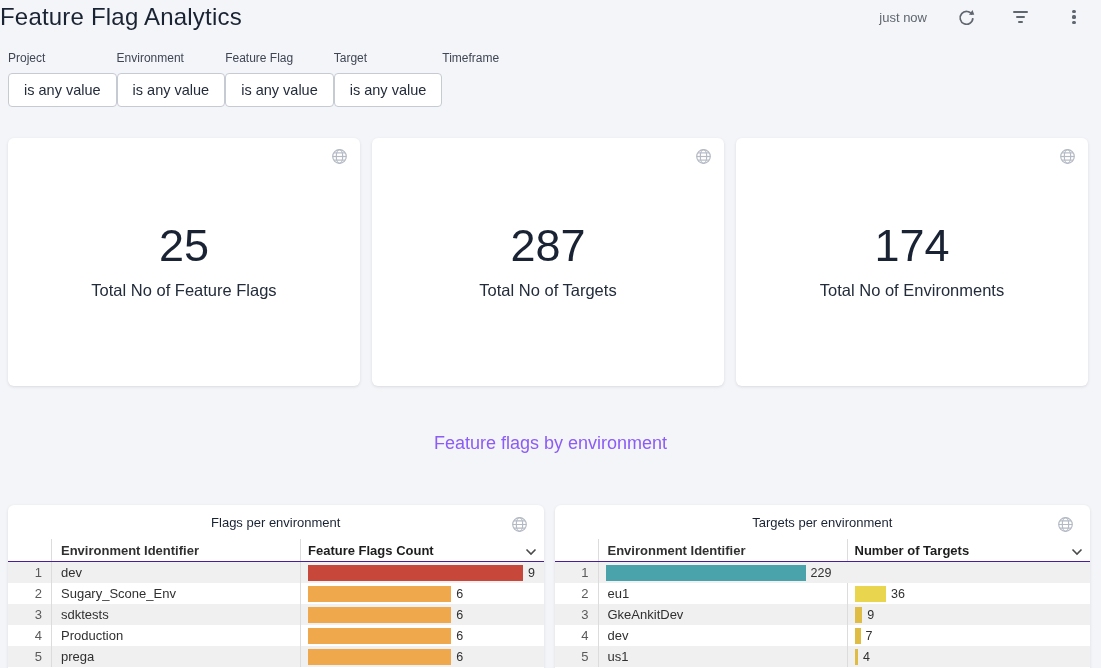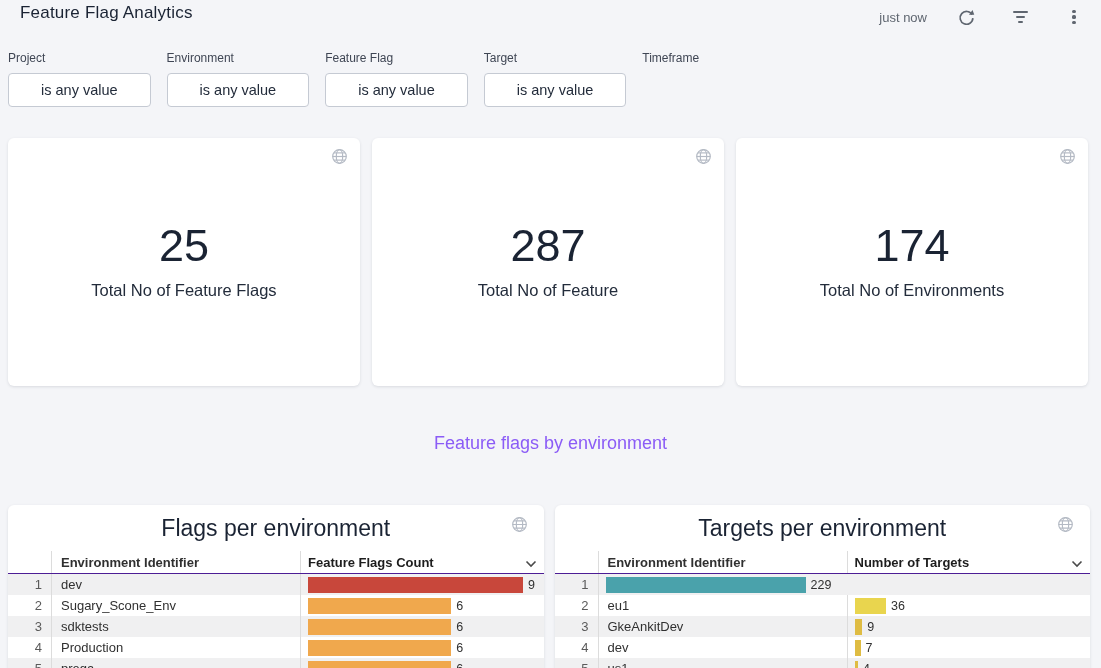--- a/index.html
+++ b/index.html
@@ -2,57 +2,57 @@
 <html><head>
 <meta charset="utf-8">
 <style>
   * { margin:0; padding:0; box-sizing:border-box; }
   html,body { background:#f4f5f8; }
   body { font-family:"Liberation Sans", sans-serif; color:#1a2333; }
   .page { position:relative; width:1101px; height:668px; background:#f4f5f8; overflow:hidden; }
 
   
   .topbar { position:absolute; top:0; left:0; right:0; height:40px; }
-  .page-title { position:absolute; left:20px; top:3px; font-size:17px; font-weight:400; color:#1a2333; letter-spacing:.2px; }
+  .page-title { position:absolute; left:0; top:3px; font-size:24px; font-weight:400; color:#1a2333; letter-spacing:.2px; }
   .topbar-right { position:absolute; right:16px; top:6px; display:flex; align-items:center; gap:32px; }
   .refresh-status { font-size:13px; color:#5f6670; margin-right:-4px; }
   .icon-btn { display:inline-flex; align-items:center; justify-content:center; width:22px; height:22px; cursor:pointer; }
 
   .filter-lines { display:flex; flex-direction:column; align-items:center; gap:3px; }
   .filter-lines span { display:block; height:2px; background:#5f6670; border-radius:1px; }
   .filter-lines span:nth-child(1){ width:15px; }
   .filter-lines span:nth-child(2){ width:9px; }
   .filter-lines span:nth-child(3){ width:5px; }
 
   .kebab { display:flex; flex-direction:column; gap:2.5px; align-items:center; }
   .kebab i { width:3.2px; height:3.2px; border-radius:50%; background:#5f6670; }
 
   
-  .filters { position:absolute; top:51px; left:8px; display:flex; gap:16px; }
+  .filters { position:absolute; top:51px; left:8px; display:flex; }
   .filter-group { display:flex; flex-direction:column; align-items:flex-start; }
   .filter-label { font-size:12px; color:#3f4654; line-height:14px; }
-  .filter-chip { margin-top:8px; height:34px; min-width:106px; padding:0 32px; background:#fff;
+  .filter-chip { margin-top:8px; height:34px; min-width:106px; padding:0 15px; background:#fff;
     border:1px solid #c5cad3; border-radius:4px; font-family:"Liberation Sans",sans-serif;
     font-size:14.5px; color:#232c3b; cursor:pointer; display:flex; align-items:center; justify-content:center; }
 
   
   .card { background:#fff; border-radius:6px; box-shadow:0 1px 3px rgba(40,50,65,.13); position:relative; }
 
   .kpi-row { position:absolute; top:138px; left:8px; right:13px; display:flex; gap:12px; }
   .kpi-card { flex:1; height:248px; display:flex; flex-direction:column; align-items:center; }
   .kpi-value { margin-top:84px; font-size:45px; font-weight:400; color:#1a2333; line-height:1.05; }
   .kpi-label { margin-top:12px; font-size:16.5px; color:#232c3b; }
   .card-globe { position:absolute; top:10px; right:12px; }
 
   .section-title { position:absolute; top:433px; left:0; right:0; text-align:center; font-size:18px; color:#8b5cf6; }
 
   
   .tables-row { position:absolute; top:505px; left:8px; right:11px; display:flex; gap:11px; }
   .table-card { flex:1; height:170px; overflow:hidden; }
-  .table-title { text-align:center; padding-top:10px; font-size:23px; color:#1a2333; }
+  .table-title { text-align:center; padding-top:10px; font-size:13px; color:#1a2333; }
   .table-card .card-globe { top:11px; right:16px; }
 
   .tbl { margin-top:9px; font-size:13px; }
   .tbl-header { display:grid; grid-template-columns:44px 249px 1fr; height:23px; align-items:center;
     border-bottom:1px solid #4c1d95; font-weight:bold; color:#1d1d1d; position:relative; }
   .tbl-row { display:grid; grid-template-columns:44px 249px 1fr; height:21px; align-items:center; }
   .tbl-row:nth-child(even) { background:#f0f0f1; }
   .cell-idx { text-align:right; padding-right:9px; color:#5a5a5a; border-right:1px solid #dcdcdc; height:100%; display:flex; align-items:center; justify-content:flex-end; }
   .tbl-header .cell-idx { border-right:1px solid #dcdcdc; }
   .cell-env { padding-left:9px; color:#303030; border-right:1px solid #dcdcdc; height:100%; display:flex; align-items:center; overflow:hidden; white-space:nowrap; }
@@ -133,21 +133,21 @@
       <span class="card-globe">
         <svg width="17" height="17" viewBox="0 0 16 16" fill="none" stroke="#b4bac4" stroke-width="1.1">
           <circle cx="8" cy="8" r="6.4"></circle>
             <ellipse cx="8" cy="8" rx="3" ry="6.4"></ellipse>
           <line x1="1.6" y1="8" x2="14.4" y2="8"></line>
             <line x1="2.6" y1="4.6" x2="13.4" y2="4.6"></line>
             <line x1="2.6" y1="11.4" x2="13.4" y2="11.4"></line>
         </svg>
       </span>
       <div class="kpi-value">287</div>
-      <div class="kpi-label">Total No of Feature</div>
+      <div class="kpi-label">Total No of Targets</div>
     </div>
     <div class="card kpi-card">
       <span class="card-globe">
         <svg width="17" height="17" viewBox="0 0 16 16" fill="none" stroke="#b4bac4" stroke-width="1.1">
           <circle cx="8" cy="8" r="6.4"></circle>
             <ellipse cx="8" cy="8" rx="3" ry="6.4"></ellipse>
           <line x1="1.6" y1="8" x2="14.4" y2="8"></line>
             <line x1="2.6" y1="4.6" x2="13.4" y2="4.6"></line>
             <line x1="2.6" y1="11.4" x2="13.4" y2="11.4"></line>
         </svg>

